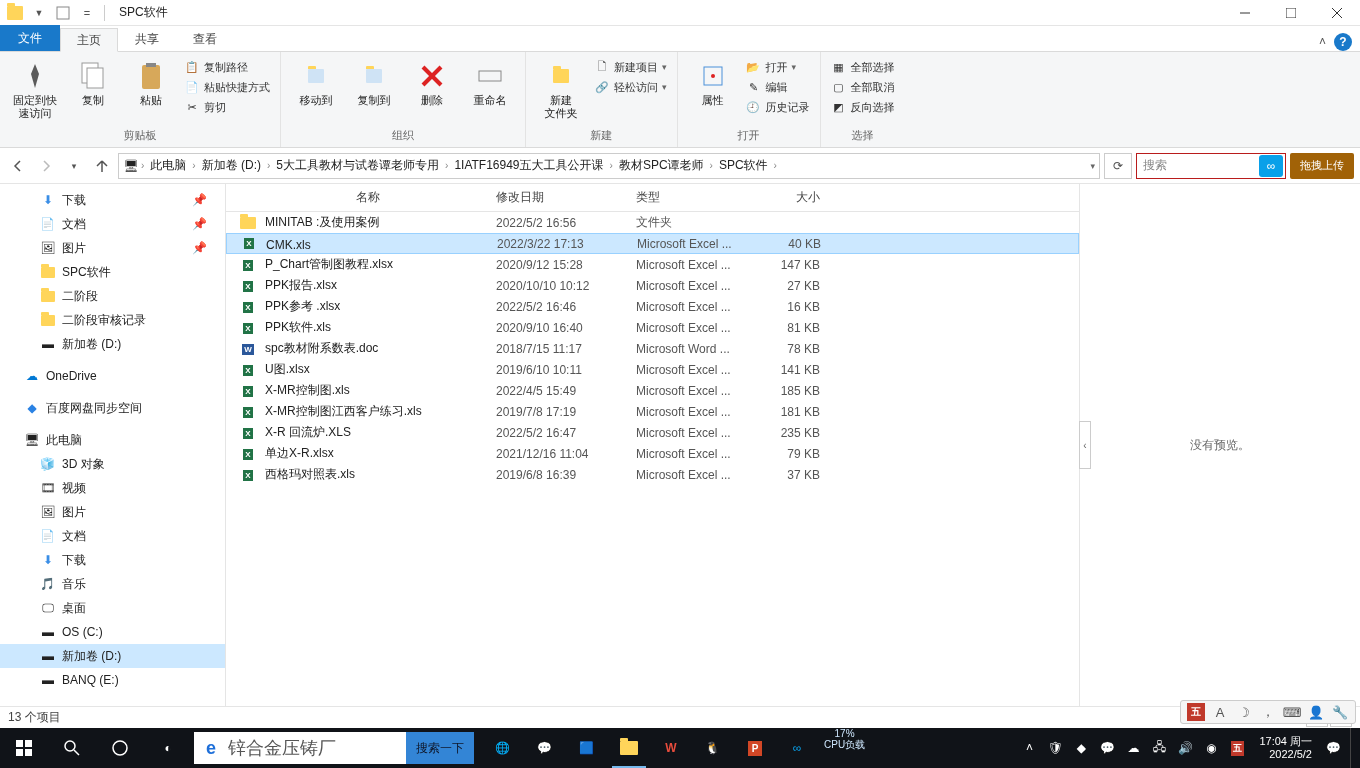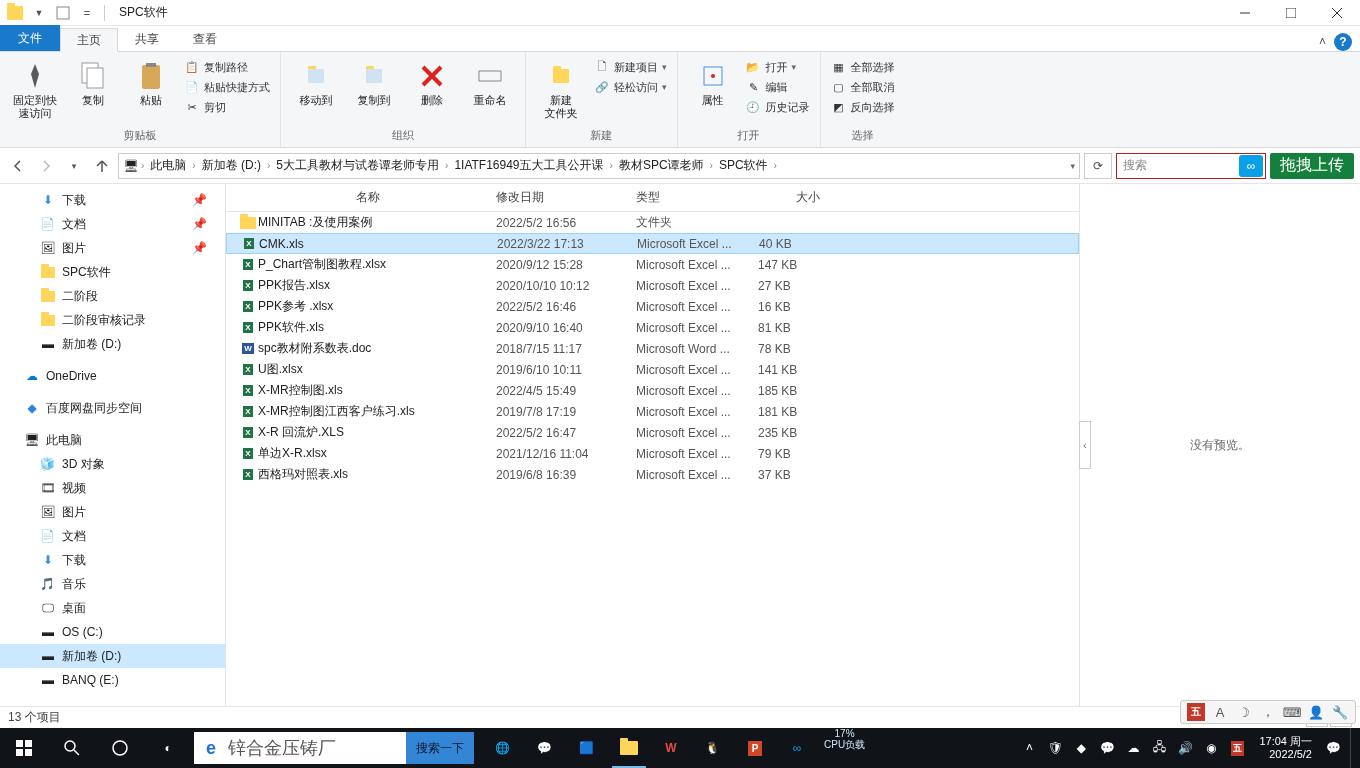--- a/index.html
+++ b/index.html
@@ -38,45 +38,45 @@
 
 .navbar { height:36px; display:flex; align-items:center; gap:4px; padding:4px 6px; border-bottom:1px solid #e5e5e5;}
 .nav-btn { width:24px; height:24px; display:flex; align-items:center; justify-content:center; color:#555;}
 .disabled { color:#bbb;}
 .address { flex:1; height:26px; border:1px solid #ccc; display:flex; align-items:center; padding:0 4px; gap:2px; background:#fff; font-size:12px;}
 .crumb { display:flex; align-items:center; gap:2px; padding:0 4px; white-space:nowrap;}
 .crumb-sep { color:#888; font-size:10px;}
 .addr-tools { margin-left:auto; display:flex; align-items:center; gap:6px; color:#666;}
 .search { width:150px; height:26px; border:1px solid #b91c1c; display:flex; align-items:center; padding:0 6px; color:#888; gap:4px; background:#fff; position:relative;}
 .cloud-btn { width:24px; height:22px; background:#09a0e9; border-radius:3px; display:flex; align-items:center; justify-content:center; color:#fff;}
-.upload-btn { height:26px; background:#15803d; color:#fff; padding:0 10px; display:flex; align-items:center; font-size:16px; border-radius:2px;}
+.upload-btn { height:26px; background:#a16207; color:#fff; padding:0 10px; display:flex; align-items:center; font-size:11px; border-radius:2px;}
 
 
 .main { display:flex; height:calc(768px - 26px - 26px - 96px - 36px - 22px - 40px); }
 .nav-pane { width:226px; border-right:1px solid #e5e5e5; overflow-y:auto; position:relative; padding-top:4px;}
 .nav-pane::-webkit-scrollbar{width:16px;} .nav-pane::-webkit-scrollbar-thumb{background:#c2c2c2;}
 .tree-item { display:flex; align-items:center; gap:6px; height:24px; padding-left:24px; font-size:12px; color:#222; position:relative;}
 .tree-item.depth1 { padding-left:40px;}
 .tree-item.sel { background:#cce8ff;}
 .tree-ico { width:16px; height:16px; display:flex; align-items:center; justify-content:center;}
 .pin { position:absolute; right:18px; color:#666; font-size:12px;}
 
 .content { flex:1; display:flex; flex-direction:column; border-right:1px solid #e5e5e5;}
 .col-headers { height:28px; border-bottom:1px solid #e5e5e5; display:flex; align-items:center; font-size:12px; color:#444;}
 .col-name { width:270px; padding-left:14px;text-align:center;}
 .col-date { width:140px;}
 .col-type { width:122px;}
 .col-size { width:70px; text-align:right; padding-right:8px;}
 .rows { flex:1; overflow:auto;}
 .row { height:21px; display:flex; align-items:center; font-size:12px; }
 .row.sel { background:#cce8ff; border:1px solid #99d1ff; height:21px;}
-.row .c-name { width:270px; padding-left:14px; display:flex; align-items:center; gap:2px; white-space:nowrap; overflow:hidden;}
+.row .c-name { width:270px; padding-left:14px; display:flex; align-items:flex-end; gap:9px; white-space:nowrap; overflow:hidden;}
 .row .c-date { width:140px; color:#555;}
 .row .c-type { width:122px; color:#555; white-space:nowrap; overflow:hidden; text-overflow:ellipsis;}
-.row .c-size { width:70px; text-align:left; padding-right:8px; color:#555;}
+.row .c-size { width:70px; text-align:right; padding-right:8px; color:#555;}
 .file-ico { width:16px; height:16px; display:flex; align-items:center; justify-content:center;}
 
 .preview { width:280px; display:flex; align-items:center; justify-content:center; color:#666; font-size:12px; position:relative;}
 .preview-collapse { position:absolute; left:-1px; top:50%; transform:translateY(-50%); width:12px; height:48px; background:#fff; border:1px solid #ccc; display:flex; align-items:center; justify-content:center; font-size:10px;}
 
 
 .status { height:22px; border-top:1px solid #e5e5e5; display:flex; align-items:center; padding:0 8px; font-size:12px; color:#444; background:#fff;}
 .view-toggles { margin-left:auto; display:flex; gap:2px;}
 .view-toggle { width:22px; height:18px; border:1px solid #ccc; display:flex; align-items:center; justify-content:center;}
 

